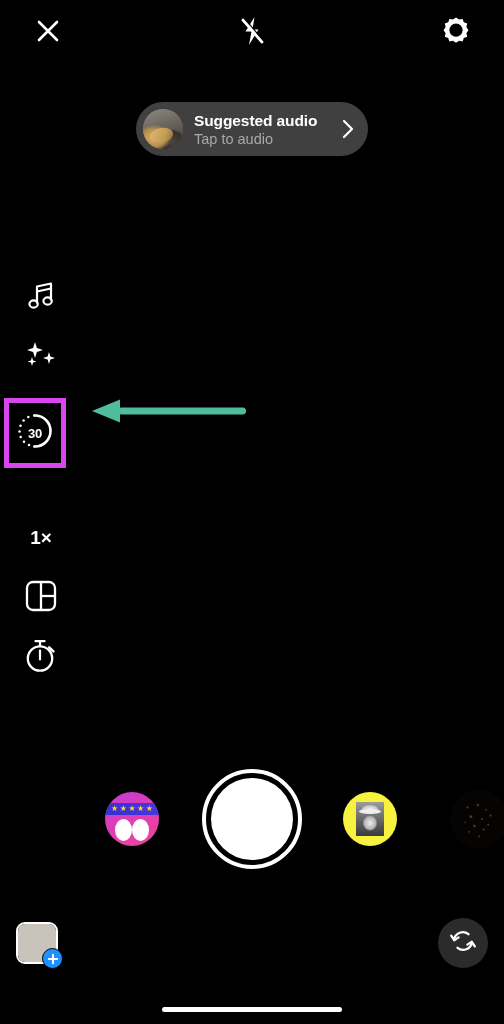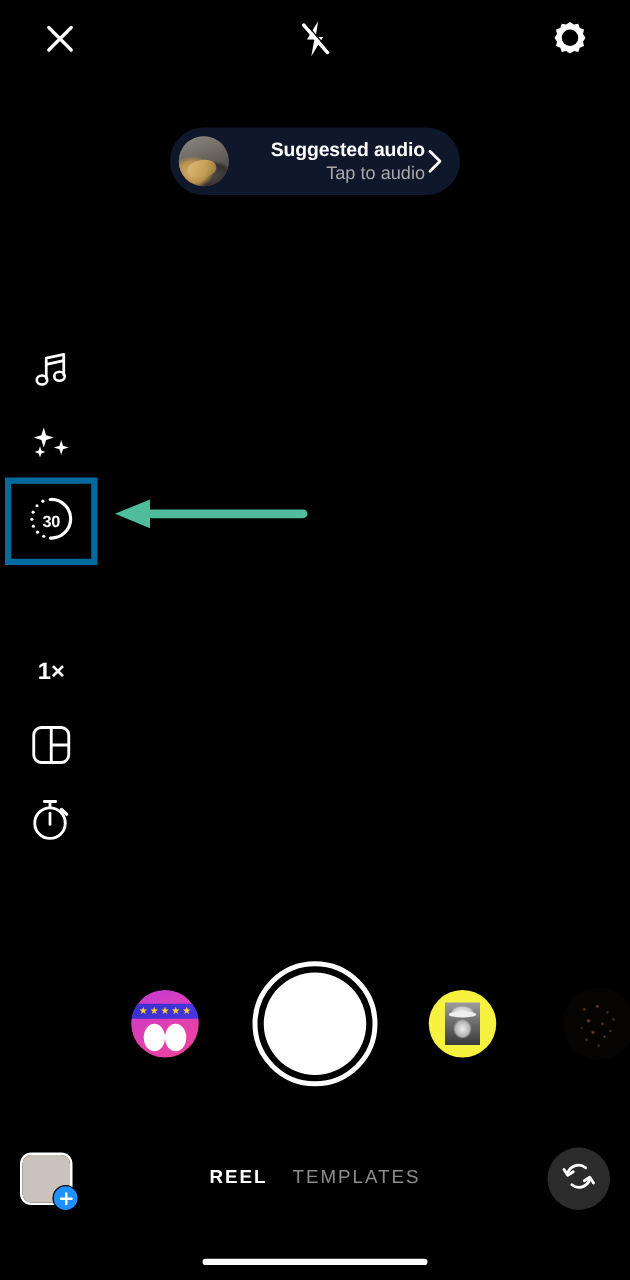--- a/index.html
+++ b/index.html
@@ -27,26 +27,25 @@
     display: flex; align-items: center; justify-content: center;
     cursor: pointer;
   }
   .topbtn svg { display: block; }
 
   
   .audio-pill {
     position: absolute;
     left: 136px; top: 102px;
     width: 232px; height: 54px;
-    background: #0f172a;
+    background: #404040;
     border-radius: 27px;
     display: flex; align-items: center;
     padding: 0 12px 0 7px;
     cursor: pointer;
-    text-align: right;
   }
   .audio-thumb {
     width: 40px; height: 40px;
     border-radius: 50%;
     flex: 0 0 40px;
     overflow: hidden;
     position: relative;
     background: #6b6257;
   }
   .audio-thumb .sky {
@@ -87,23 +86,23 @@
     position: relative;
   }
   .tool-speed {
     color: #fff; font-size: 19px; font-weight: bold;
     letter-spacing: 0px;
   }
 
   
   .tool-highlight {
     position: absolute;
-    left: 4px; top: 114px;
-    width: 74px; height: 70px;
-    border: 5px solid #0369a1;
+    left: 4px; top: 130px;
+    width: 62px; height: 70px;
+    border: 5px solid #d946ef;
     background: #000;
     display: flex; align-items: center; justify-content: center;
     cursor: pointer;
     z-index: 3;
   }
   .dur-num {
     position: absolute;
     color: #ffffff; font-size: 13px; font-weight: bold;
     letter-spacing: -0.3px;
     left: 0; right: 0; text-align: center; top: 50%;
@@ -438,24 +437,20 @@
 
     <div class="gallery">
       <div class="pic"></div>
       <div class="plus">
         <svg width="12" height="12" viewBox="0 0 12 12">
           <path d="M6 1.8 V10.2 M1.8 6 H10.2" stroke="#fff" stroke-width="2" stroke-linecap="round"></path>
         </svg>
       </div>
     </div>
 
-    <div class="tabs">
-      <div class="tab tab-active">REEL</div>
-      <div class="tab tab-inactive">TEMPLATES</div>
-    </div>
 
     <div class="flipbtn">
       <span>
         <svg width="28" height="28" viewBox="0 0 28 28">
           <path d="M5 12.5 A9 9 0 0 1 19.5 7.2" stroke="#fff" stroke-width="2.3" fill="none" stroke-linecap="round"></path>
           <path d="M23 15.5 A9 9 0 0 1 8.5 20.8" stroke="#fff" stroke-width="2.3" fill="none" stroke-linecap="round"></path>
           <path d="M2.2 8.6 L5.2 13.2 L9.6 10.4" stroke="#fff" stroke-width="2.3" fill="none" stroke-linecap="round" stroke-linejoin="round"></path>
           <path d="M25.8 19.4 L22.8 14.8 L18.4 17.6" stroke="#fff" stroke-width="2.3" fill="none" stroke-linecap="round" stroke-linejoin="round"></path>
         </svg>
       </span>

